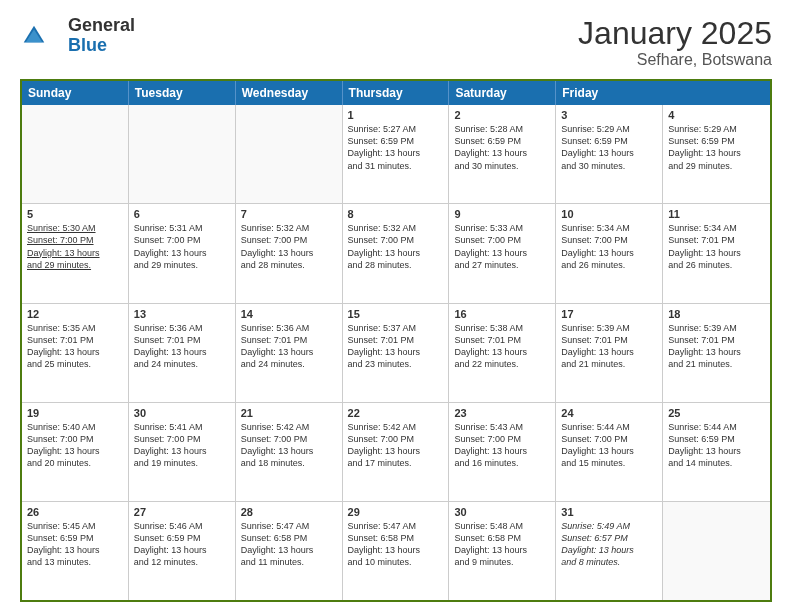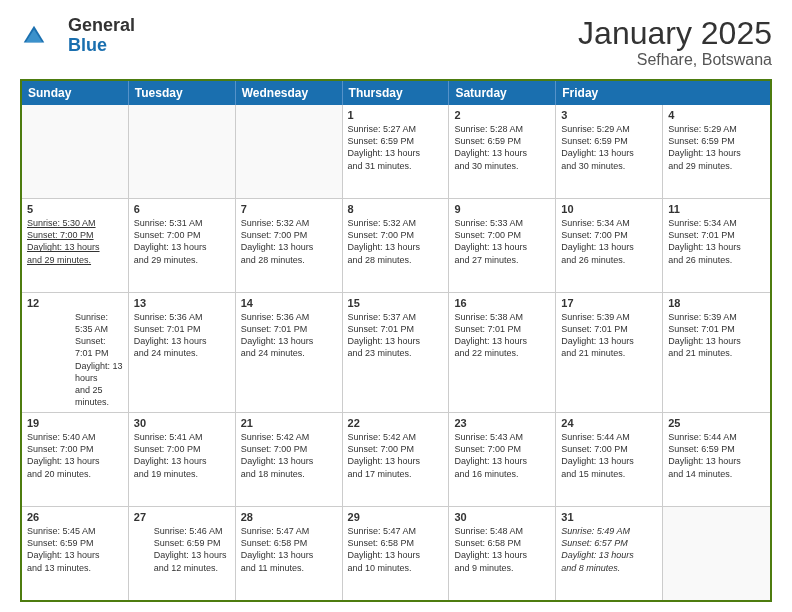--- a/index.html
+++ b/index.html
@@ -218,21 +218,21 @@
             <span class="day-number">11</span>
             <div class="day-info" style="white-space: pre-line;">Sunrise: 5:34 AM
 Sunset: 7:01 PM
 Daylight: 13 hours
 and 26 minutes.</div>
           </div>
         </div>
         <div class="cal-week">
           <div class="cal-cell">
             <span class="day-number">12</span>
-            <div class="day-info" style="white-space: pre-line; margin-left: 48px;">Sunrise: 5:35 AM
+            <div class="day-info" style="white-space: pre-line;">Sunrise: 5:35 AM
 Sunset: 7:01 PM
 Daylight: 13 hours
 and 25 minutes.</div>
           </div>
           <div class="cal-cell">
             <span class="day-number">13</span>
             <div class="day-info" style="white-space: pre-line;">Sunrise: 5:36 AM
 Sunset: 7:01 PM
 Daylight: 13 hours
 and 24 minutes.</div>
@@ -327,21 +327,21 @@
         <div class="cal-week">
           <div class="cal-cell">
             <span class="day-number">26</span>
             <div class="day-info" style="white-space: pre-line;">Sunrise: 5:45 AM
 Sunset: 6:59 PM
 Daylight: 13 hours
 and 13 minutes.</div>
           </div>
           <div class="cal-cell">
             <span class="day-number">27</span>
-            <div class="day-info" style="white-space: pre-line; margin-left: 20px;">Sunrise: 5:46 AM
+            <div class="day-info" style="white-space: pre-line;">Sunrise: 5:46 AM
 Sunset: 6:59 PM
 Daylight: 13 hours
 and 12 minutes.</div>
           </div>
           <div class="cal-cell">
             <span class="day-number">28</span>
             <div class="day-info" style="white-space: pre-line;">Sunrise: 5:47 AM
 Sunset: 6:58 PM
 Daylight: 13 hours
 and 11 minutes.</div>

